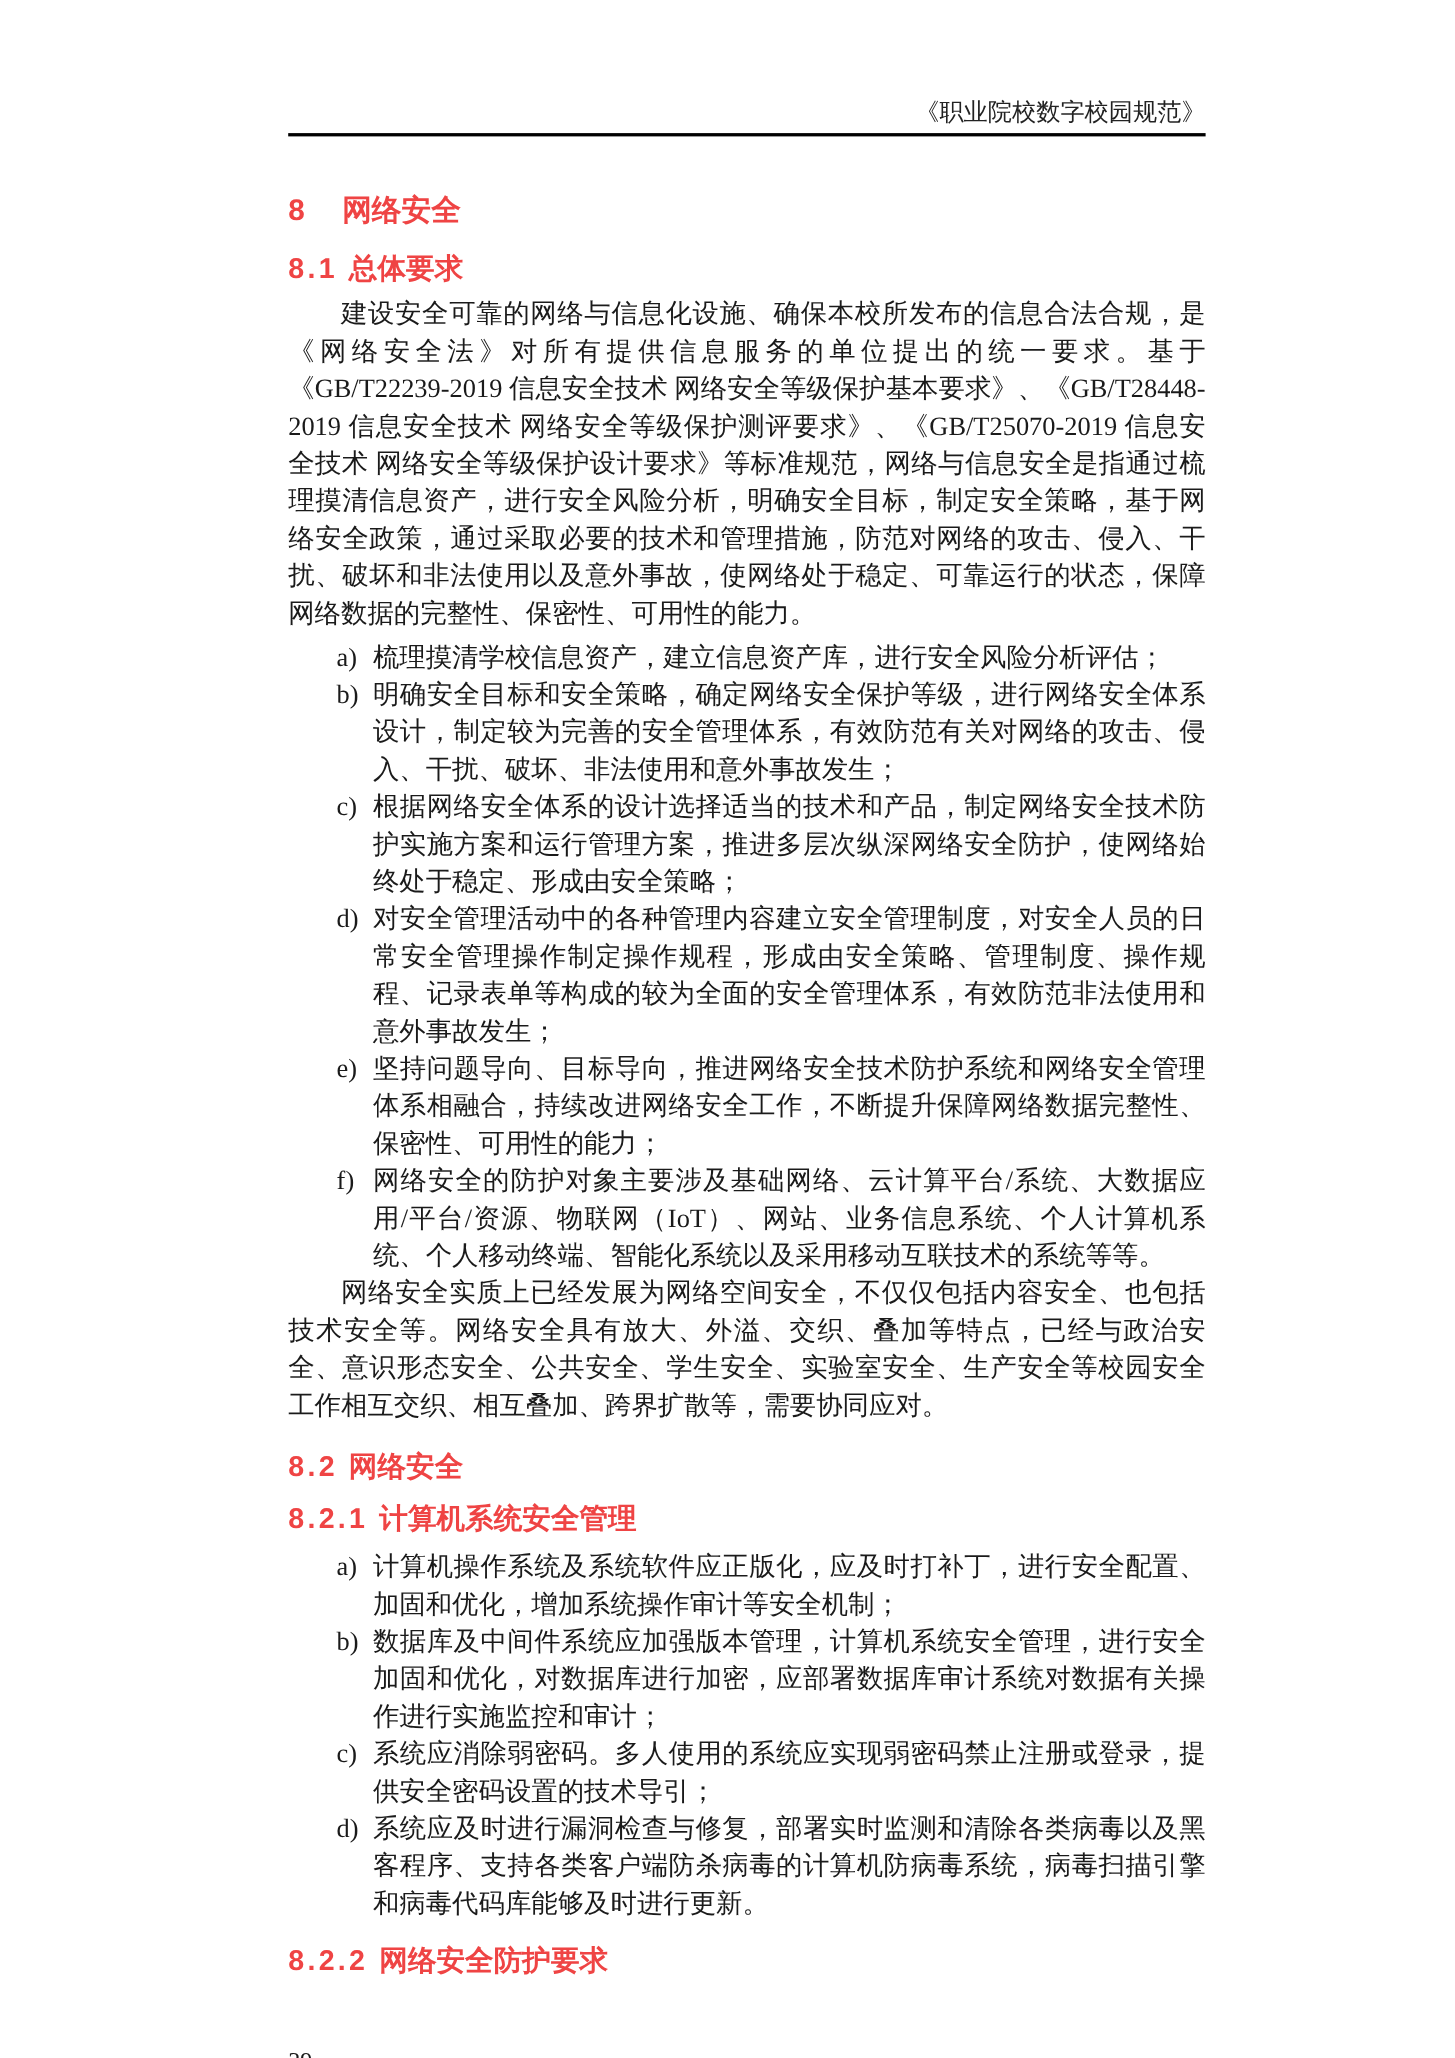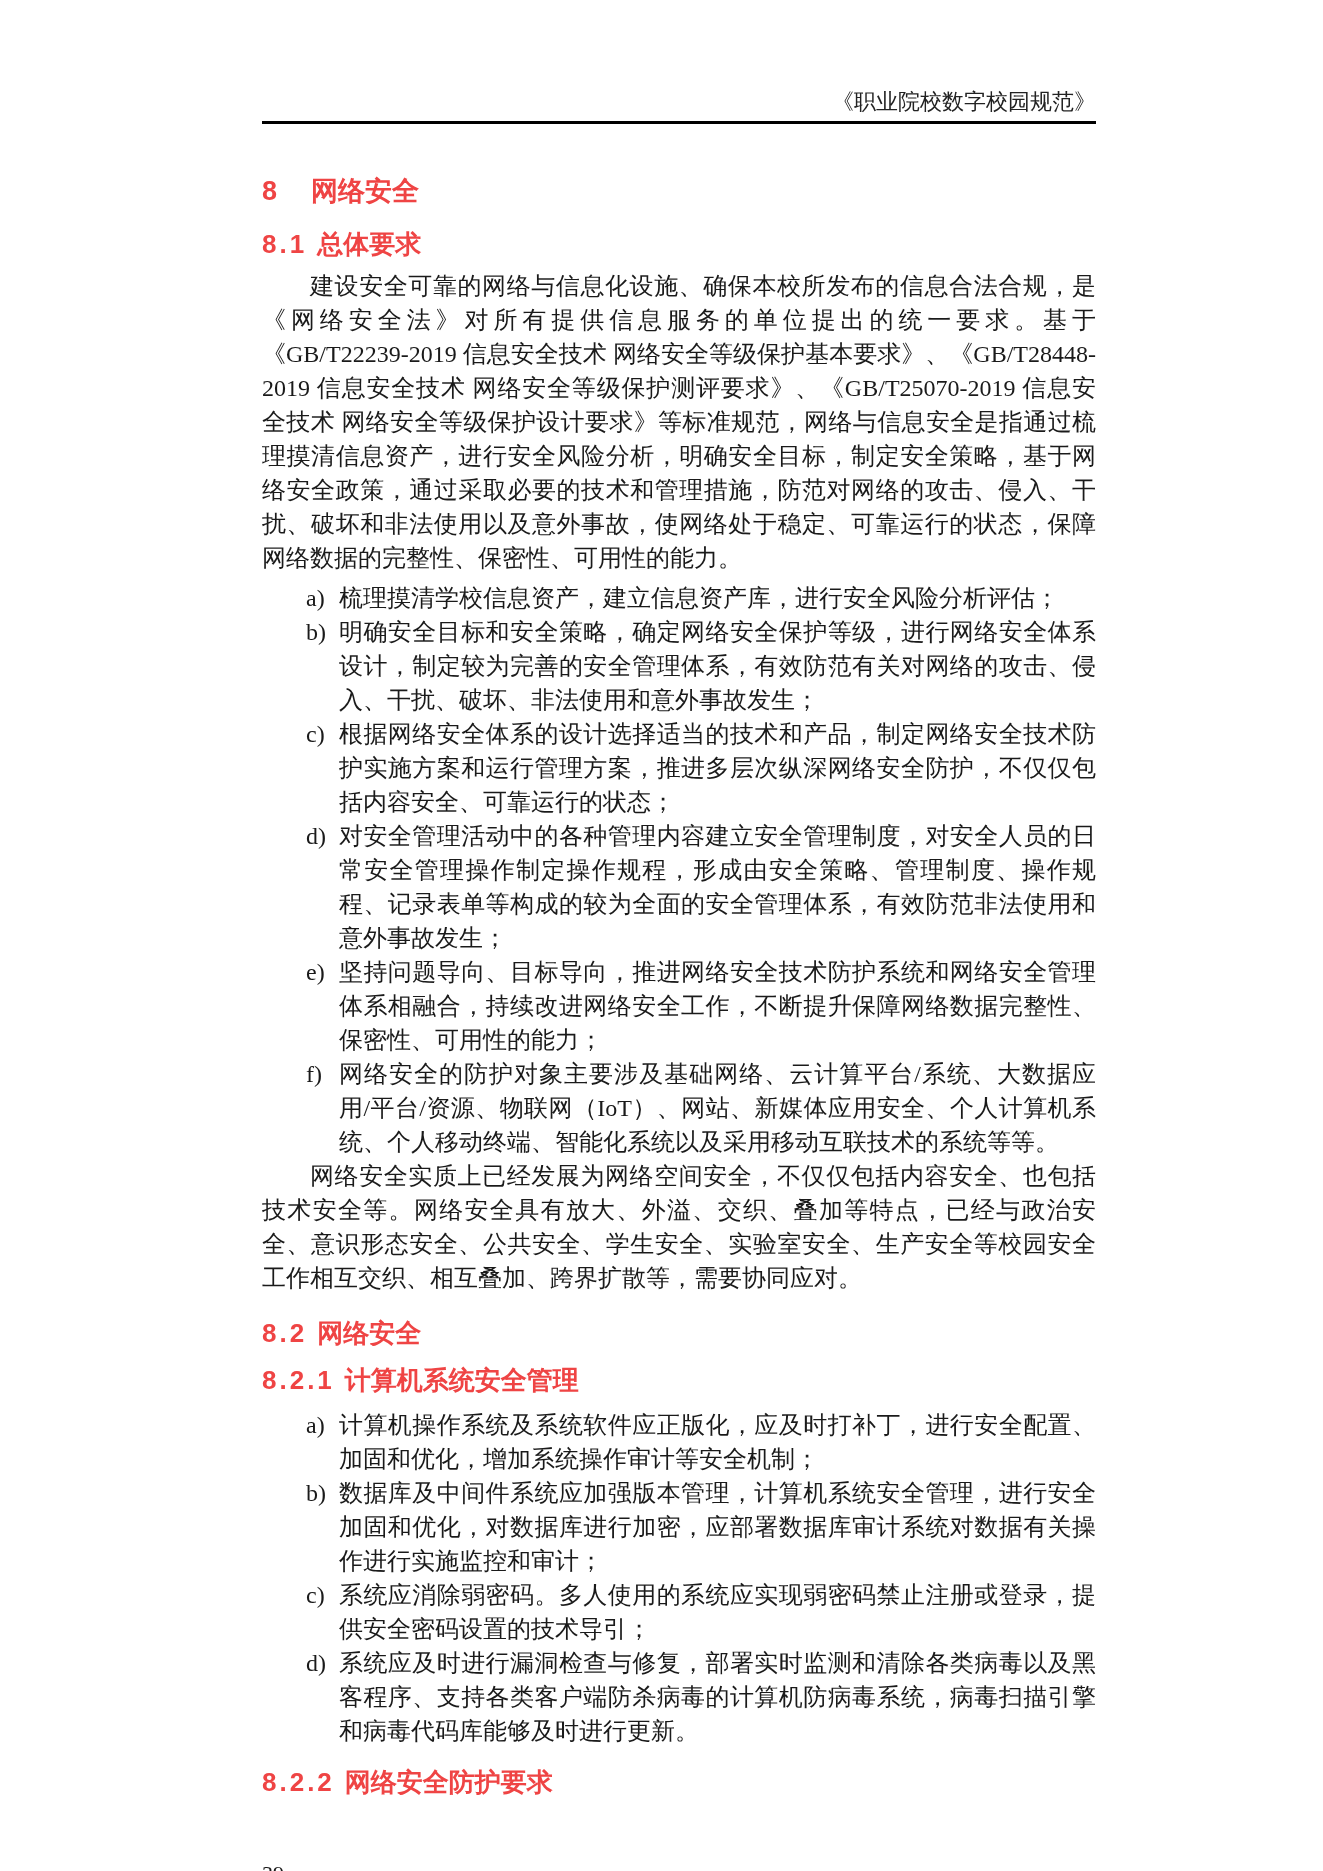--- a/index.html
+++ b/index.html
@@ -104,33 +104,33 @@
     <div class="li">
       <span class="marker">a)</span>
       <span class="li-text">梳理摸清学校信息资产，建立信息资产库，进行安全风险分析评估；</span>
     </div>
     <div class="li">
       <span class="marker">b)</span>
       <span class="li-text">明确安全目标和安全策略，确定网络安全保护等级，进行网络安全体系设计，制定较为完善的安全管理体系，有效防范有关对网络的攻击、侵入、干扰、破坏、非法使用和意外事故发生；</span>
     </div>
     <div class="li">
       <span class="marker">c)</span>
-      <span class="li-text">根据网络安全体系的设计选择适当的技术和产品，制定网络安全技术防护实施方案和运行管理方案，推进多层次纵深网络安全防护，不仅仅包括内容安全、可靠运行的状态；</span>
+      <span class="li-text">根据网络安全体系的设计选择适当的技术和产品，制定网络安全技术防护实施方案和运行管理方案，推进多层次纵深网络安全防护，使网络始终处于稳定、形成由安全策略；</span>
     </div>
     <div class="li">
       <span class="marker">d)</span>
       <span class="li-text">对安全管理活动中的各种管理内容建立安全管理制度，对安全人员的日常安全管理操作制定操作规程，形成由安全策略、管理制度、操作规程、记录表单等构成的较为全面的安全管理体系，有效防范非法使用和意外事故发生；</span>
     </div>
     <div class="li">
       <span class="marker">e)</span>
       <span class="li-text">坚持问题导向、目标导向，推进网络安全技术防护系统和网络安全管理体系相融合，持续改进网络安全工作，不断提升保障网络数据完整性、保密性、可用性的能力；</span>
     </div>
     <div class="li">
       <span class="marker">f)</span>
-      <span class="li-text">网络安全的防护对象主要涉及基础网络、云计算平台/系统、大数据应用/平台/资源、物联网（IoT）、网站、新媒体应用安全、个人计算机系统、个人移动终端、智能化系统以及采用移动互联技术的系统等等。</span>
+      <span class="li-text">网络安全的防护对象主要涉及基础网络、云计算平台/系统、大数据应用/平台/资源、物联网（IoT）、网站、业务信息系统、个人计算机系统、个人移动终端、智能化系统以及采用移动互联技术的系统等等。</span>
     </div>
   </div>
 
   <p class="body-par" id="p-81-outro">网络安全实质上已经发展为网络空间安全，不仅仅包括内容安全、也包括技术安全等。网络安全具有放大、外溢、交织、叠加等特点，已经与政治安全、意识形态安全、公共安全、学生安全、实验室安全、生产安全等校园安全工作相互交织、相互叠加、跨界扩散等，需要协同应对。</p>
 
   <h2 class="sec" id="h-82">
     <span class="hnum">8.2</span><span class="htitle">网络安全</span>
   </h2>
 
 

